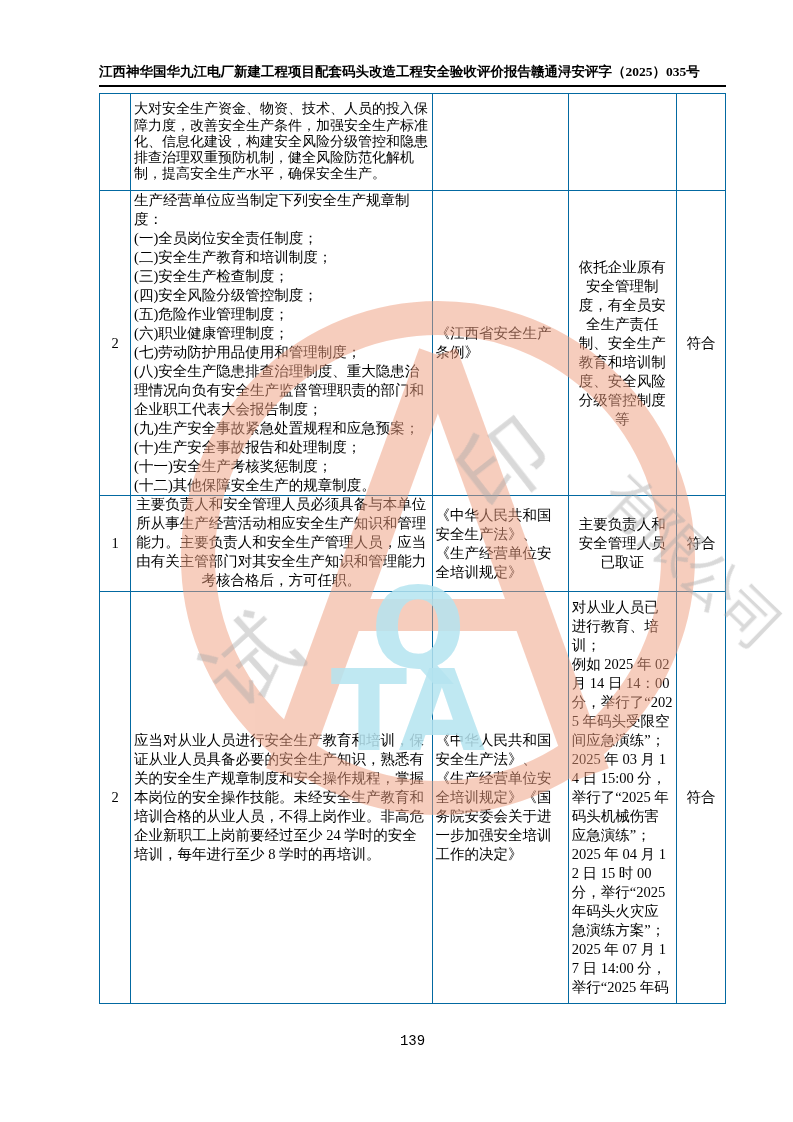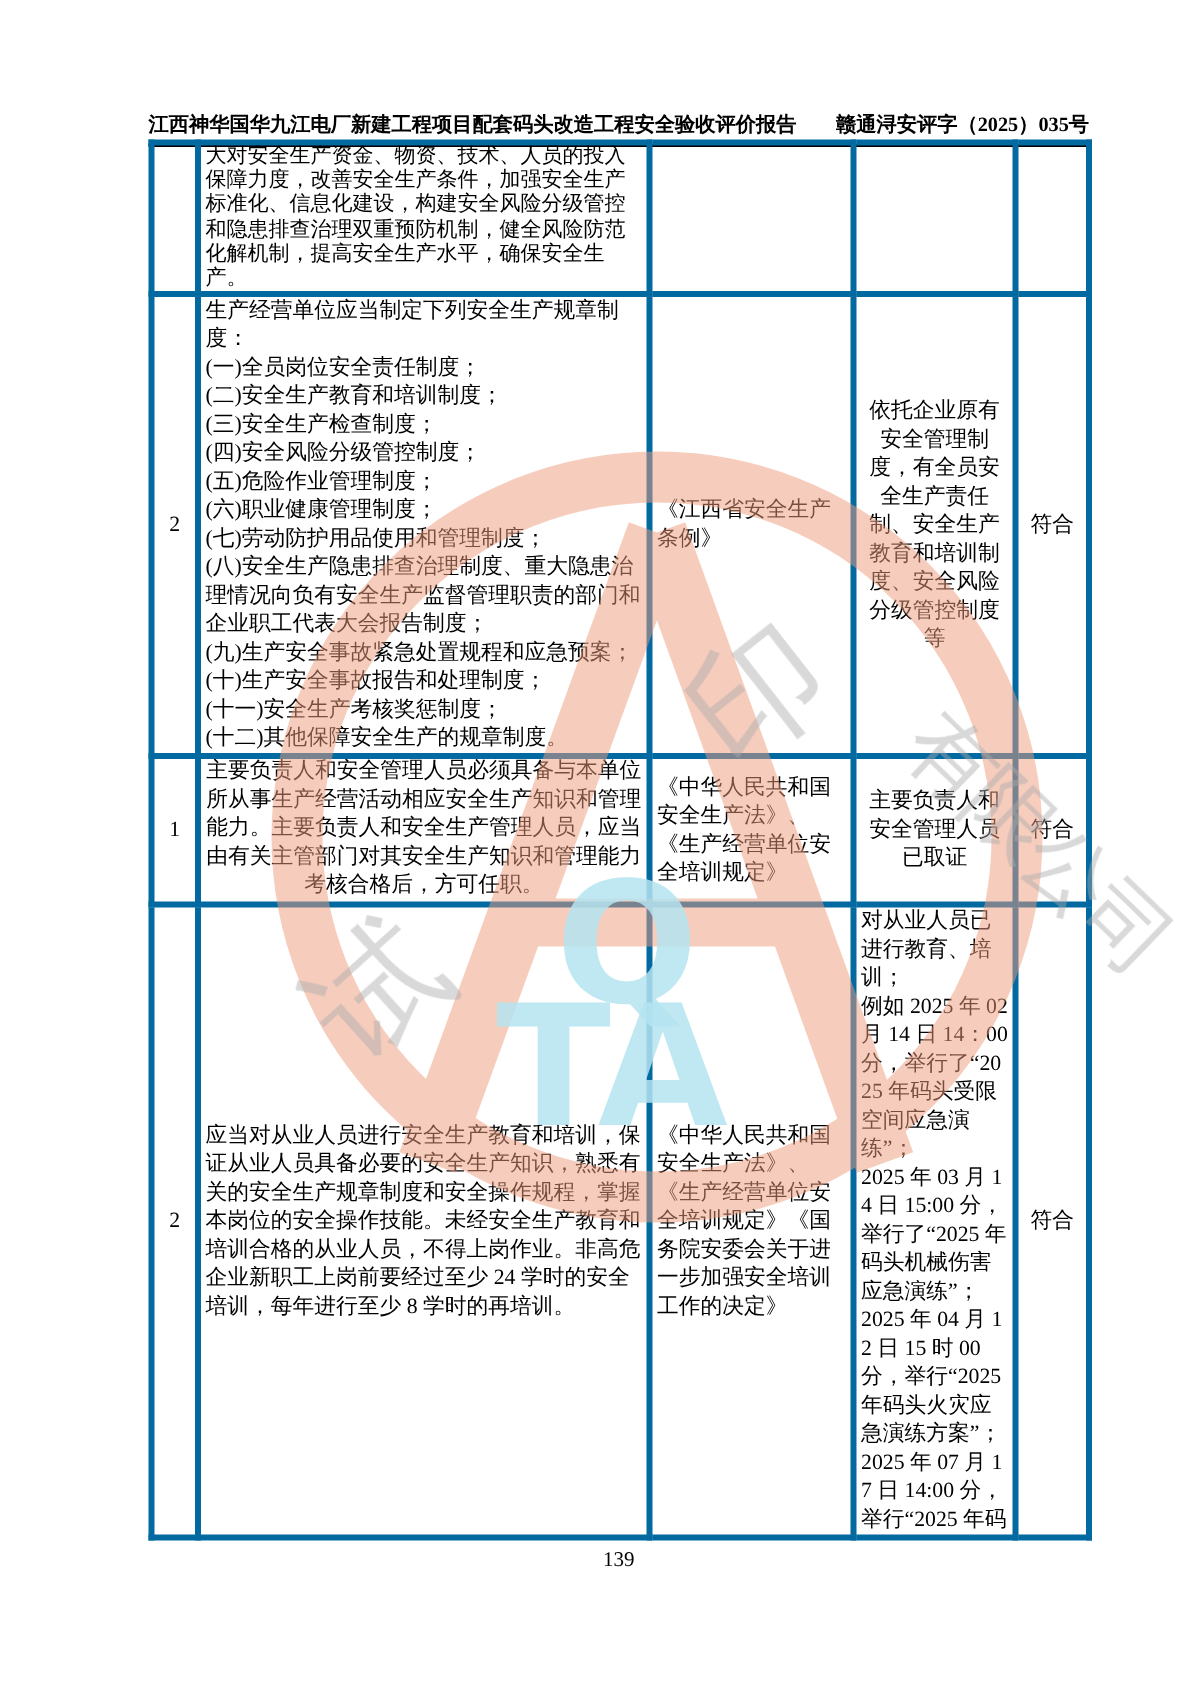--- a/index.html
+++ b/index.html
@@ -6,35 +6,35 @@
   body{
     width:793px;height:1122px;
     background:#ffffff;
     position:relative;
     font-family:"Liberation Serif","DejaVu Serif",serif;
     color:#000;
     overflow:hidden;
   }
   
   .page-header{
-    position:absolute;left:99px;top:75px;width:627px;
-    display:flex;justify-content:space-between;align-items:flex-end;
+    position:absolute;left:99px;top:64px;width:627px;
+    display:flex;justify-content:flex-start;align-items:flex-end;
     border-bottom:2px solid #000;
     padding-bottom:5px;
     font-weight:bold;font-size:13.5px;line-height:16px;
     white-space:nowrap;
   }
   
   table.review-table{
     position:absolute;left:99px;top:93px;
     border-collapse:collapse;table-layout:fixed;
     width:627px;
   }
   table.review-table td{
-    border:4px solid #0369a1;
+    border:1px solid #0369a1;
     font-size:14.5px;
     line-height:19px;
     padding:0 3px;
     vertical-align:middle;
     overflow:hidden;
     white-space:pre-wrap;
     word-break:break-all;
   }
   td.num{text-align:center;font-size:14px;}
   td.content{text-align:left;}
@@ -45,21 +45,21 @@
   tr.section-row td{
     text-align:center;font-weight:bold;font-size:15px;line-height:22px;
   }
   td.center-text{text-align:center;font-family:Liberation Mono, monospace;}
   td.status-long{
     text-align:left;vertical-align:top;font-size:15px;padding:0 4px;
   }
   
   .page-number{
     position:absolute;left:99px;top:1033px;width:627px;
-    text-align:center;font-size:14px;
+    text-align:center;font-size:14px;font-family:Liberation Mono, monospace;
   }
   
   .watermark{
     position:absolute;left:0;top:0;width:793px;height:1122px;
     pointer-events:none;z-index:5;
   }
 </style>
 </head>
 <body>
 

